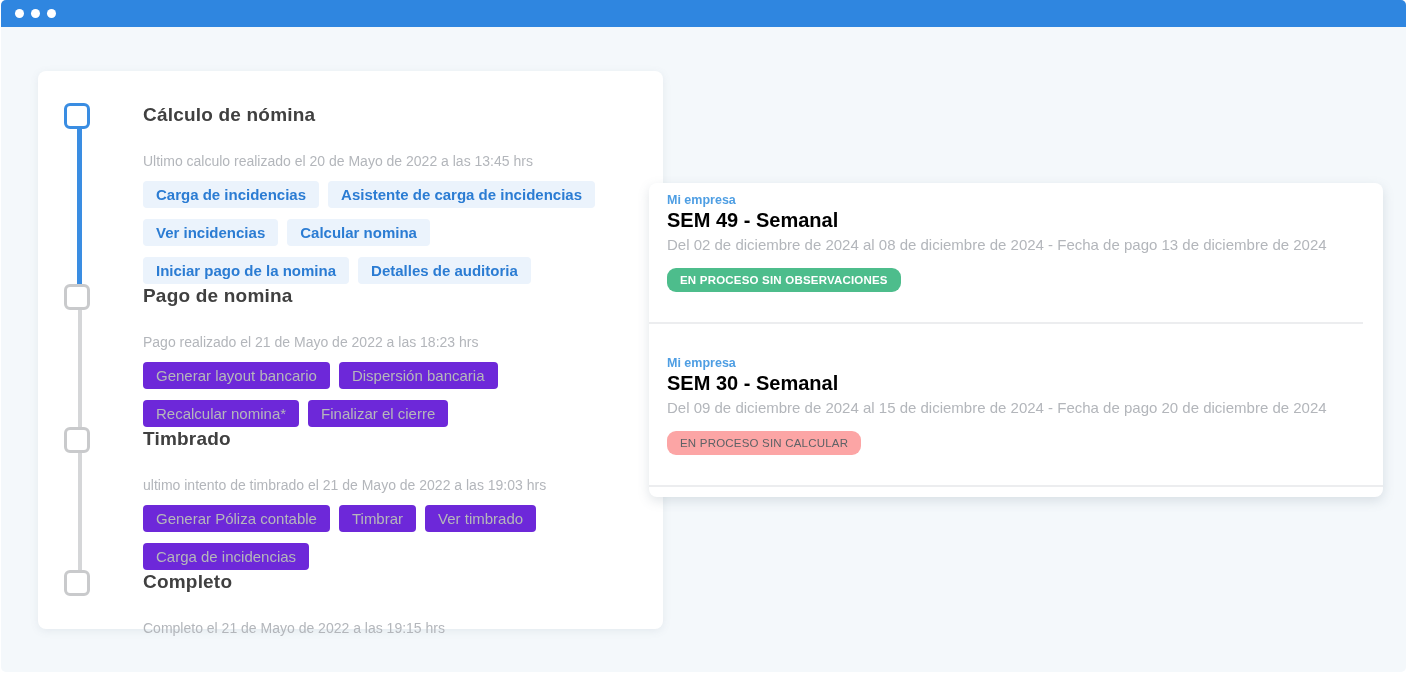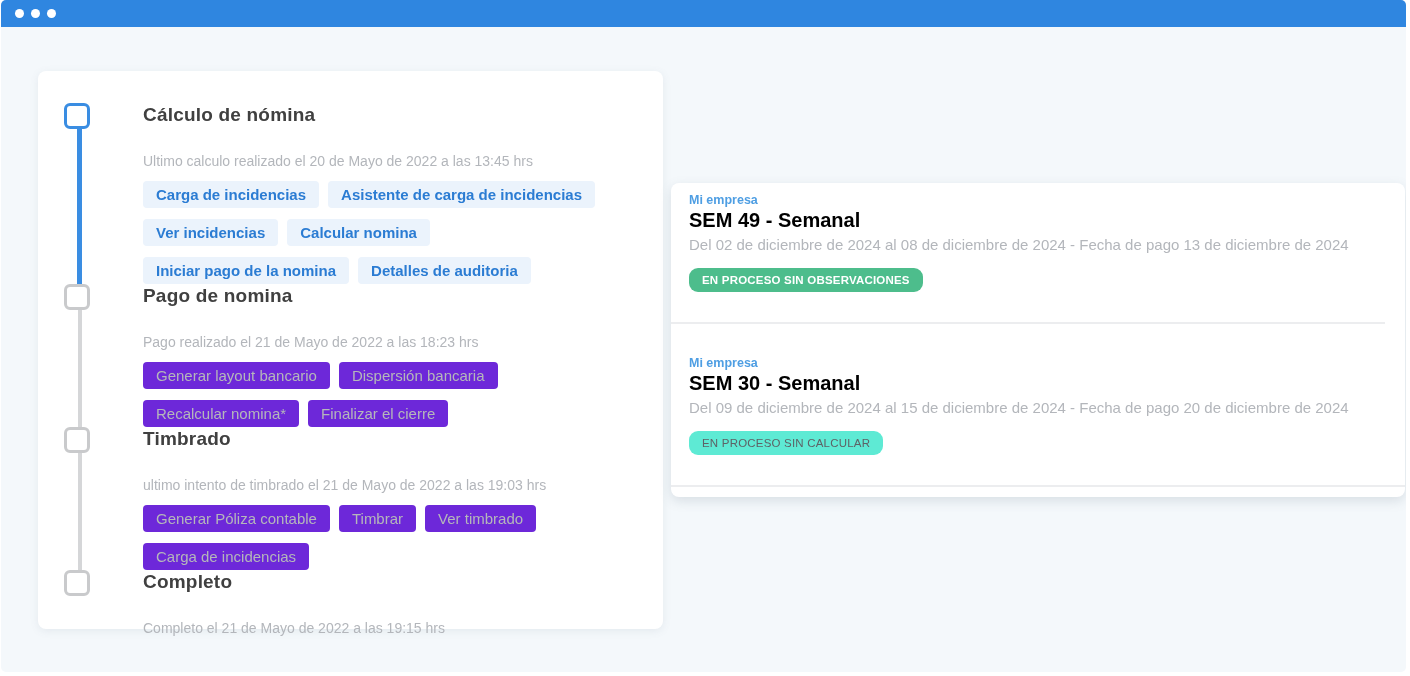--- a/index.html
+++ b/index.html
@@ -49,36 +49,36 @@
   .chips { margin-top: 11px; display: flex; flex-wrap: wrap; gap: 11px 9px; max-width: 455px; }
   .chip {
     border: none; height: 27px; padding: 0 13px; border-radius: 4px;
     font-family: inherit; font-size: 15px; cursor: pointer; white-space: nowrap;
   }
   .stage.active .chip { background: #EBF3FC; color: #2B7CD3; font-weight: 700; }
   .stage.pending .chip { background: #6d28d9; color: #B5B7BA; font-weight: 400; }
 
   
   .periods-card {
-    position: absolute; left: 670px; top: 156px; width: 734px;
+    position: absolute; left: 648px; top: 156px; width: 734px;
     box-shadow: 0 4px 12px rgba(90,110,130,0.18);
     z-index: 2;
   }
   .period { padding: 10px 20px 30px 18px; }
   .period + .divider + .period { padding-top: 32px; }
   .divider { height: 0; border-top: 2px solid #ECEDEF; margin-right: 20px; }
   .company { font-size: 12.5px; font-weight: 700; color: #4E9EE3; cursor: pointer; }
   .period-title { margin-top: 0; font-size: 20px; line-height: 26px; font-weight: 700; color: #000000; }
   .period-dates { margin-top: 3px; font-size: 15px; line-height: 18px; color: #B3B6BB; }
   .badge {
     display: inline-block; margin-top: 14px; padding: 6px 13px; border-radius: 9px;
     font-size: 11.5px; letter-spacing: 0.2px;
   }
   .badge.success { background: #4DBD8C; color: #ffffff; font-weight: 700; }
-  .badge.neutral { background: #5eead4; color: #5E6266; font-weight: 400; }
+  .badge.neutral { background: #fca5a5; color: #5E6266; font-weight: 400; }
   .bottom-strip { height: 12px; border-top: 2px solid #ECEDEF; border-radius: 0 0 8px 8px; }
 </style>
 </head>
 <body>
 
 <div class="app">
   <div class="titlebar">
     <span class="dot"></span>
     <span class="dot"></span>
     <span class="dot"></span>

